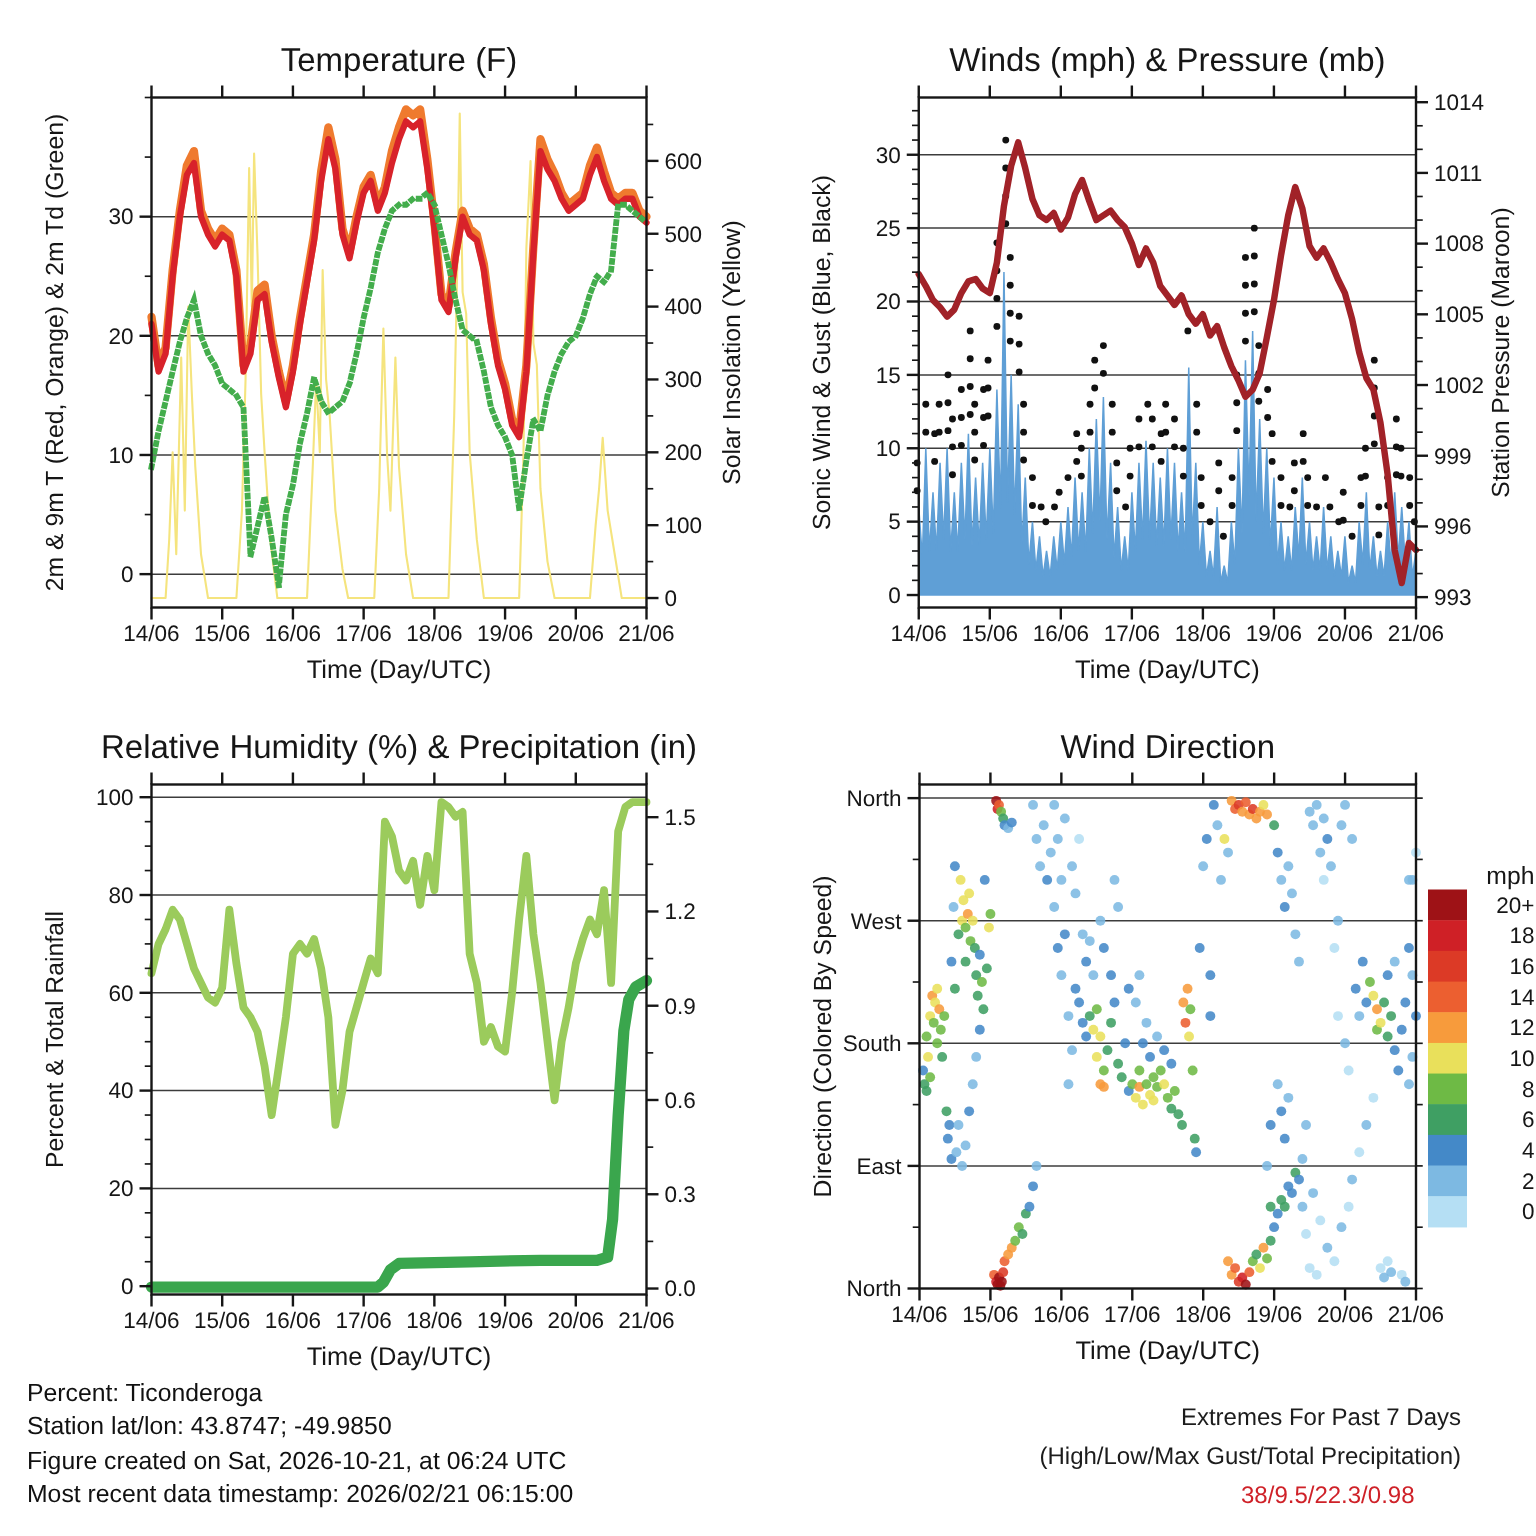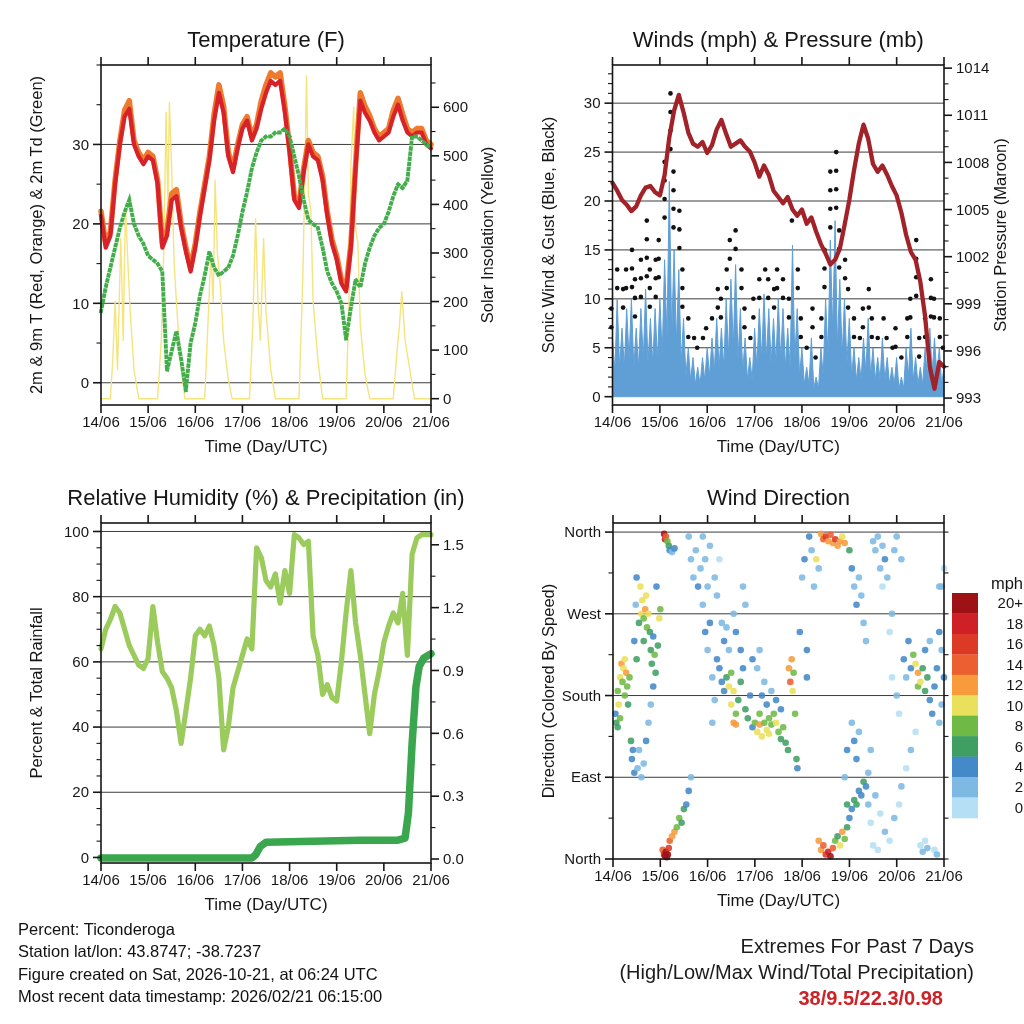--- a/index.html
+++ b/index.html
@@ -1,21 +1,21 @@
 <!DOCTYPE html>
 <html><head>
 <meta charset="utf-8">
 <style>
   html,body{margin:0;padding:0;background:#ffffff;}
   body{width:1024px;height:1024px;overflow:hidden;font-family:"Liberation Sans",sans-serif;}
   .fig{position:relative;width:1024px;height:1024px;background:#fff;}
   #charts{position:absolute;left:0;top:0;}
   .footer{position:absolute;left:18px;top:918px;font-size:16.5px;line-height:22.4px;color:#111;}
-  .extremes{position:absolute;right:50px;top:933px;text-align:right;font-size:20px;line-height:26px;color:#1c1c1c;}
-  .extremes .val{font-weight:bold;margin-right:31px;}
+  .extremes{position:absolute;right:50px;top:933px;text-align:right;font-size:16px;line-height:26px;color:#1c1c1c;}
+  .extremes .val{font-weight:normal;margin-right:31px;}
   svg text{font-family:"Liberation Sans",sans-serif;}
 </style>
 </head>
 <body>
 
 <div class="fig">
   <svg id="charts" width="1024" height="1024" viewBox="0 0 1024 1024">
       <g>
         <line x1="101" y1="382.7570093457944" x2="431" y2="382.7570093457944" stroke="#3c3c3c" stroke-width="1"></line>
         <line x1="101" y1="303.31775700934577" x2="431" y2="303.31775700934577" stroke="#3c3c3c" stroke-width="1"></line>
@@ -801,23 +801,23 @@
           <rect x="952" y="777.0" width="26" height="20.8" fill="#7db9e2"></rect>
           <text x="1023" y="792.475" font-size="15" text-anchor="end" fill="#161616">2</text>
           <rect x="952" y="797.5" width="26" height="20.8" fill="#b5dff4"></rect>
           <text x="1023" y="812.9250000000001" font-size="15" text-anchor="end" fill="#161616">0</text>
         </g>
       </g>
     </svg>
 
   <div class="footer">
     <div>Percent: Ticonderoga</div>
-    <div>Station lat/lon: 43.8747; -38.7237</div>
+    <div>Station lat/lon: 43.8747; -49.9850</div>
     <div>Figure created on Sat, 2026-10-21, at 06:24 UTC</div>
     <div>Most recent data timestamp: 2026/02/21 06:15:00</div>
   </div>
 
   <div class="extremes">
     <div>Extremes For Past 7 Days</div>
-    <div>(High/Low/Max Wind/Total Precipitation)</div>
+    <div>(High/Low/Max Gust/Total Precipitation)</div>
     <div class="val" style="color: rgb(207, 33, 40);">38/9.5/22.3/0.98</div>
   </div>
 </div>
 
 </body></html>

